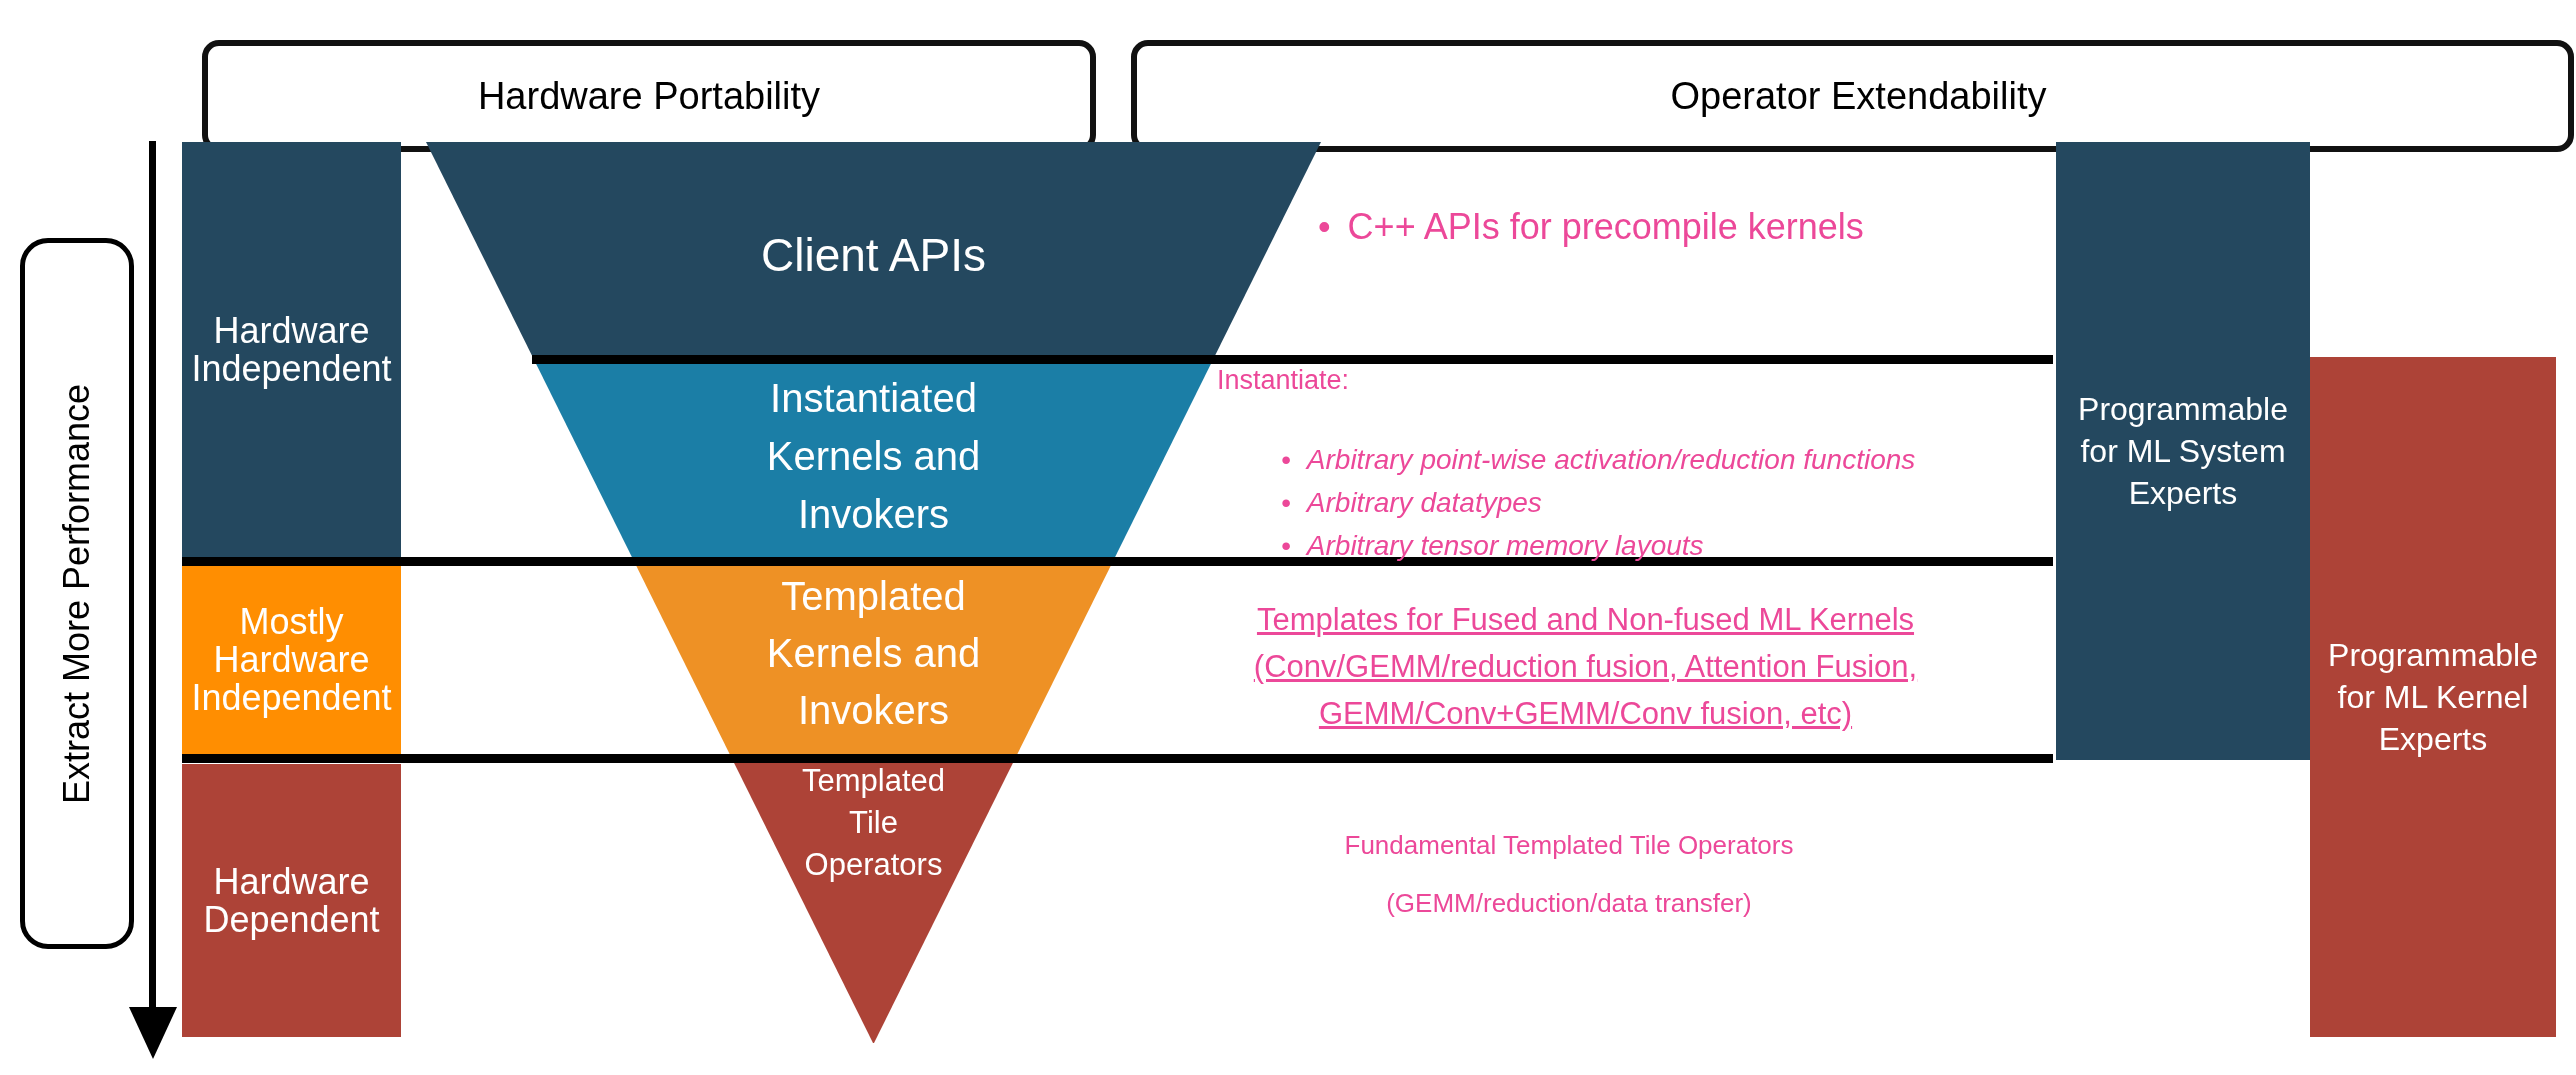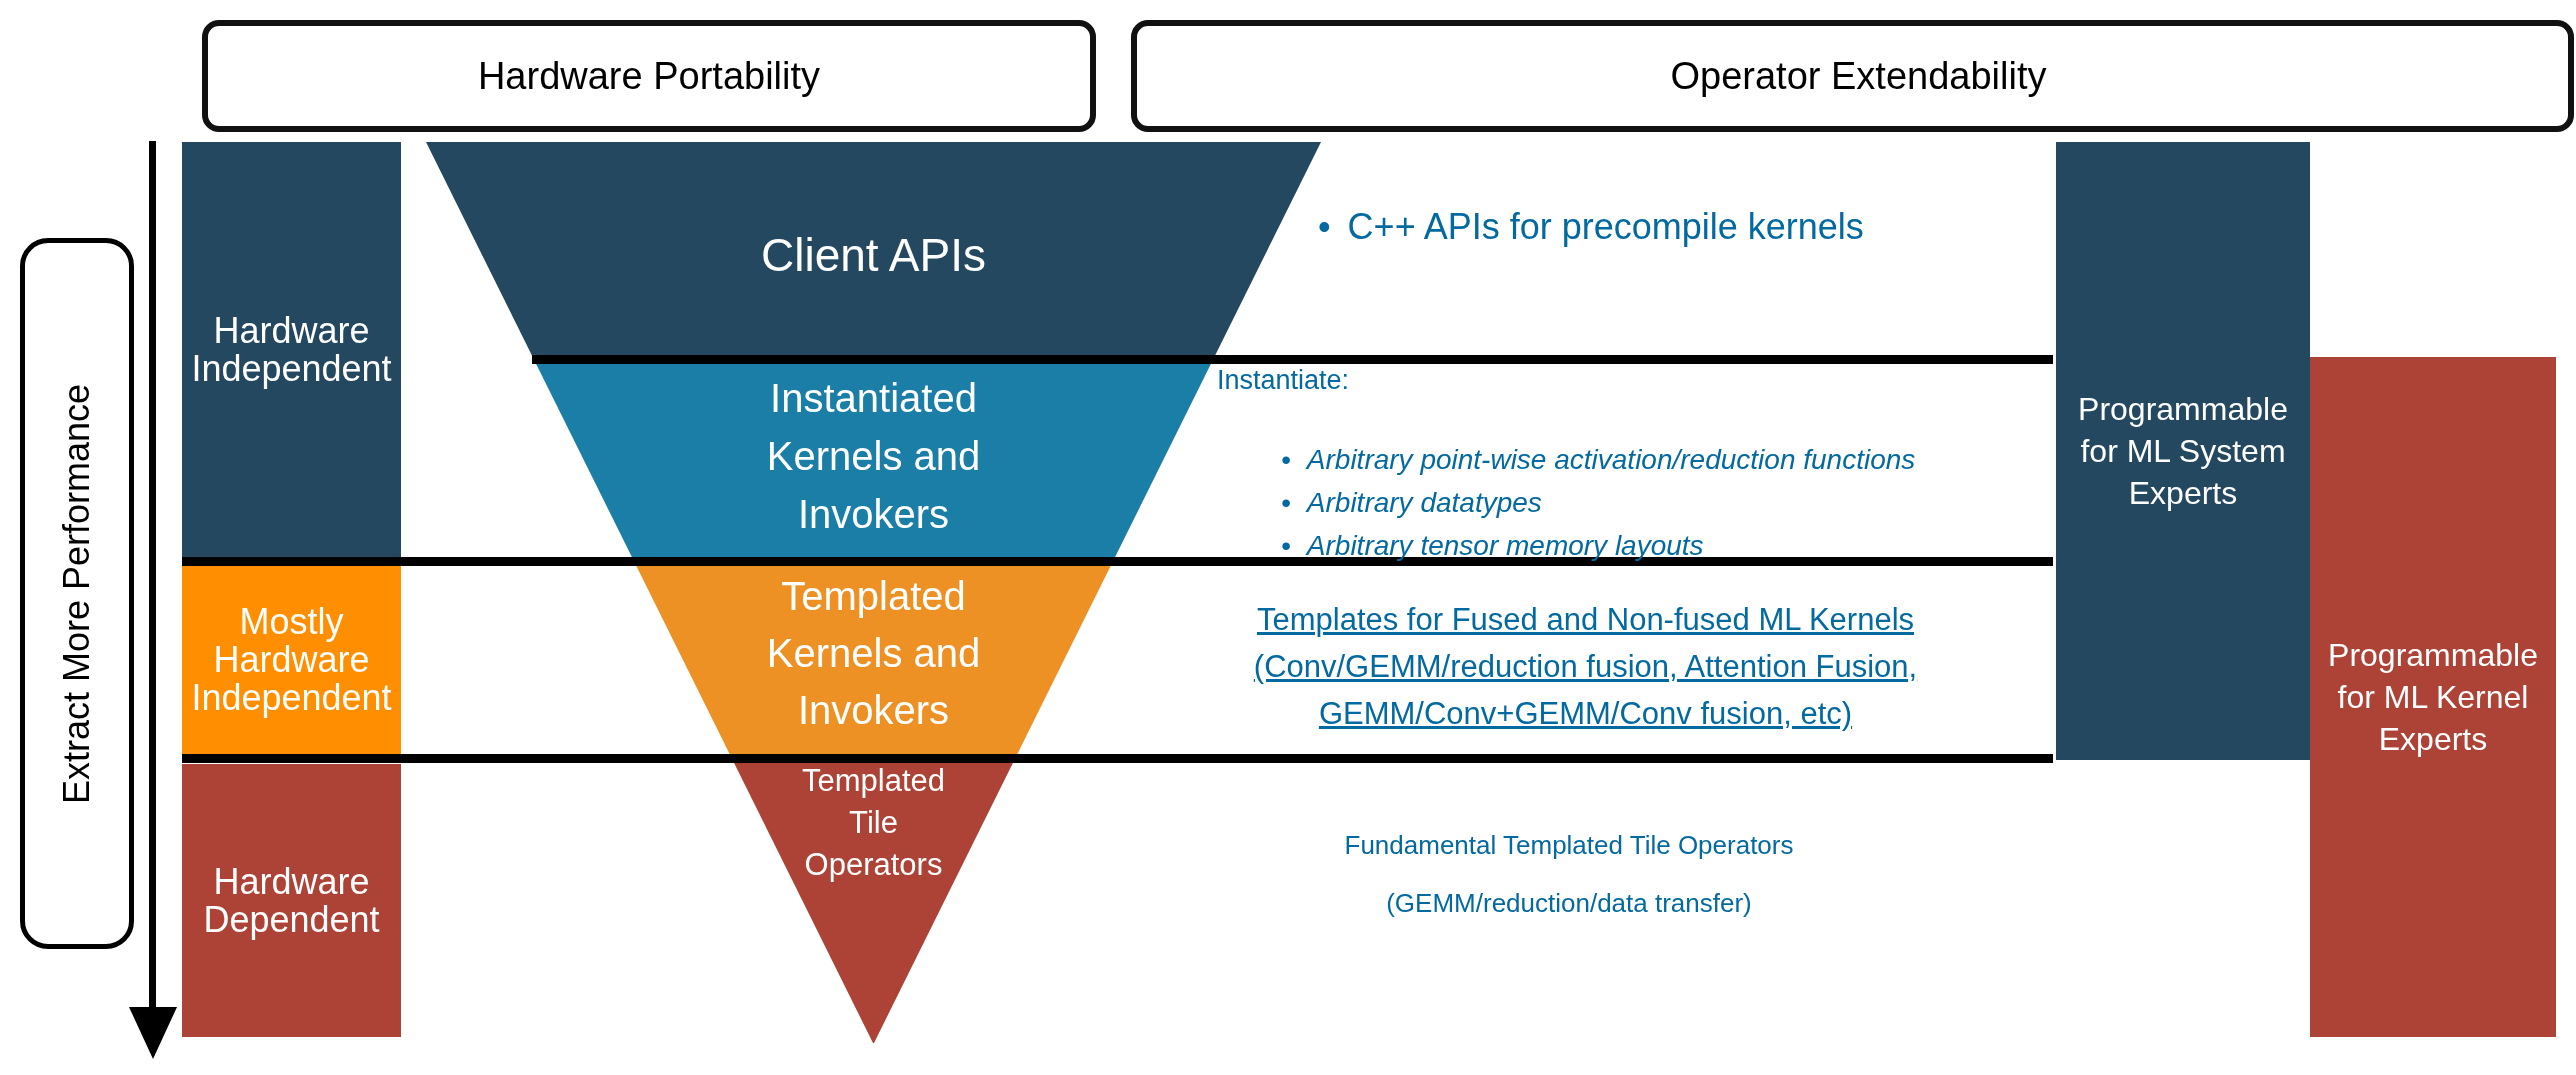--- a/index.html
+++ b/index.html
@@ -11,21 +11,21 @@
     position:relative; width:2576px; height:1076px; background:#fff;
     font-family:"Liberation Sans","DejaVu Sans",sans-serif; overflow:hidden;
   }
   .abs{position:absolute;}
   .center-flex{display:flex;align-items:center;justify-content:center;text-align:center;}
   .pre{white-space:pre-line;}
 
   
   .hdr-box{
     border:6px solid #111; border-radius:17px; background:#fff;
-    font-size:38px; color:#000;
+    font-size:38px; color:#000;margin-top:20px;
   }
   .hdr-left{left:202px; top:20px; width:882px; height:100px;}
   .hdr-right{left:1131px; top:20px; width:1419px; height:100px;padding-left:12px;}
 
   
   .axis-box{
     left:20px; top:238px; width:104px; height:701px;
     border:5.3px solid #000; border-radius:28px; background:#fff;
   }
   .axis-box .rot{transform:rotate(-90deg); white-space:nowrap; font-size:36px; color:#000;}
@@ -65,21 +65,21 @@
   .sep2{left:182px; top:557px; width:1871px;}
   .sep3{left:182px; top:754px; width:1871px;}
 
   
   .rb-navy{left:2056px; top:142px; width:254px; height:618px; background:var(--navy,#24485f);
            color:#fff; font-size:32px; line-height:42px;}
   .rb-red{left:2310px; top:357px; width:246px; height:680px; background:var(--red,#ad4337);
           color:#fff; font-size:32px; line-height:42px;}
 
   
-  .ann{color:#0369a1;}
+  .ann{color:#ec4899;}
   .bullets-lg{left:1318px; top:206px; font-size:36px;}
   .bullets-lg .row{display:flex; align-items:flex-start; margin-bottom:14.5px;}
   .bullets-sm{left:1281px; top:444px; font-size:28px;font-style:italic;}
   .bullets-sm .row{display:flex; align-items:flex-start; margin-bottom:11.2px;}
   .row .dot::before{content:"•"; display:inline-block;}
   .bullets-lg .dot{margin-right:17px;}
   .bullets-sm .dot{margin-right:16px;}
   .inst-title{left:1217px; top:365px; font-size:27px;}
   .templates-text{left:1156px; top:596px; width:859px; text-align:center;
                   font-size:31px; line-height:47px;text-decoration:underline;}

